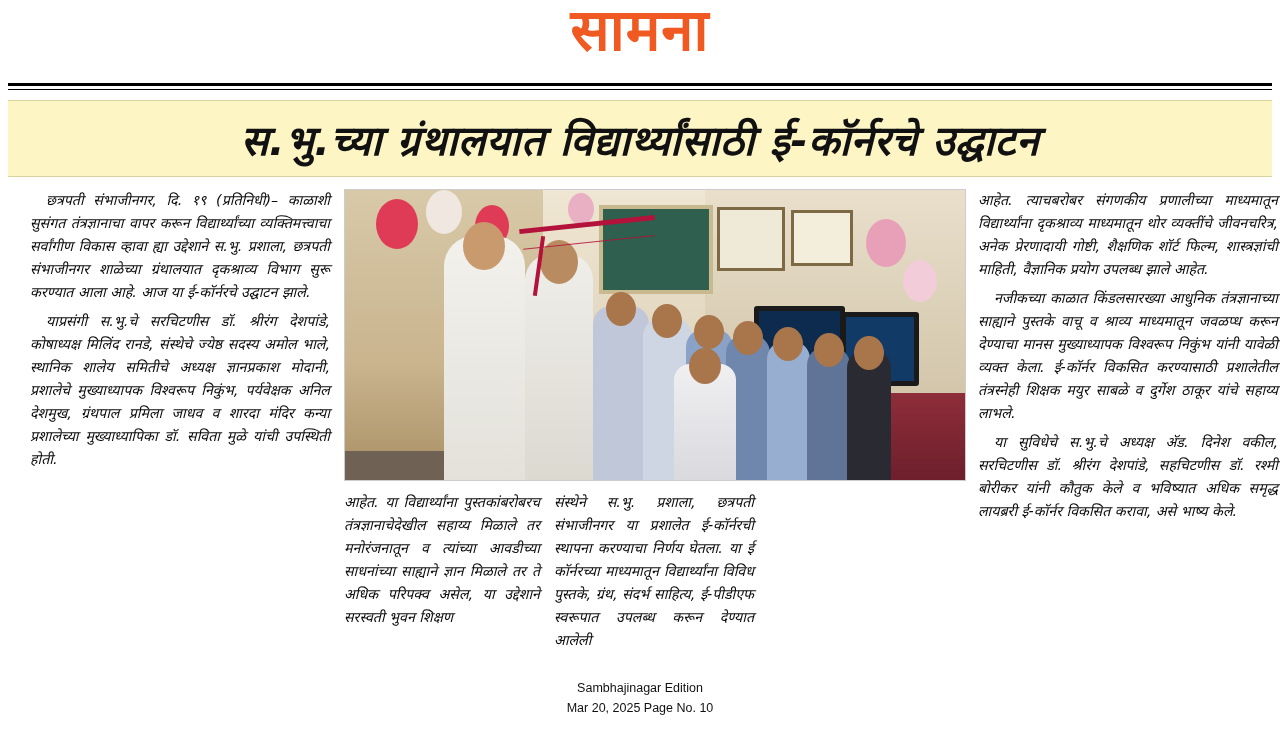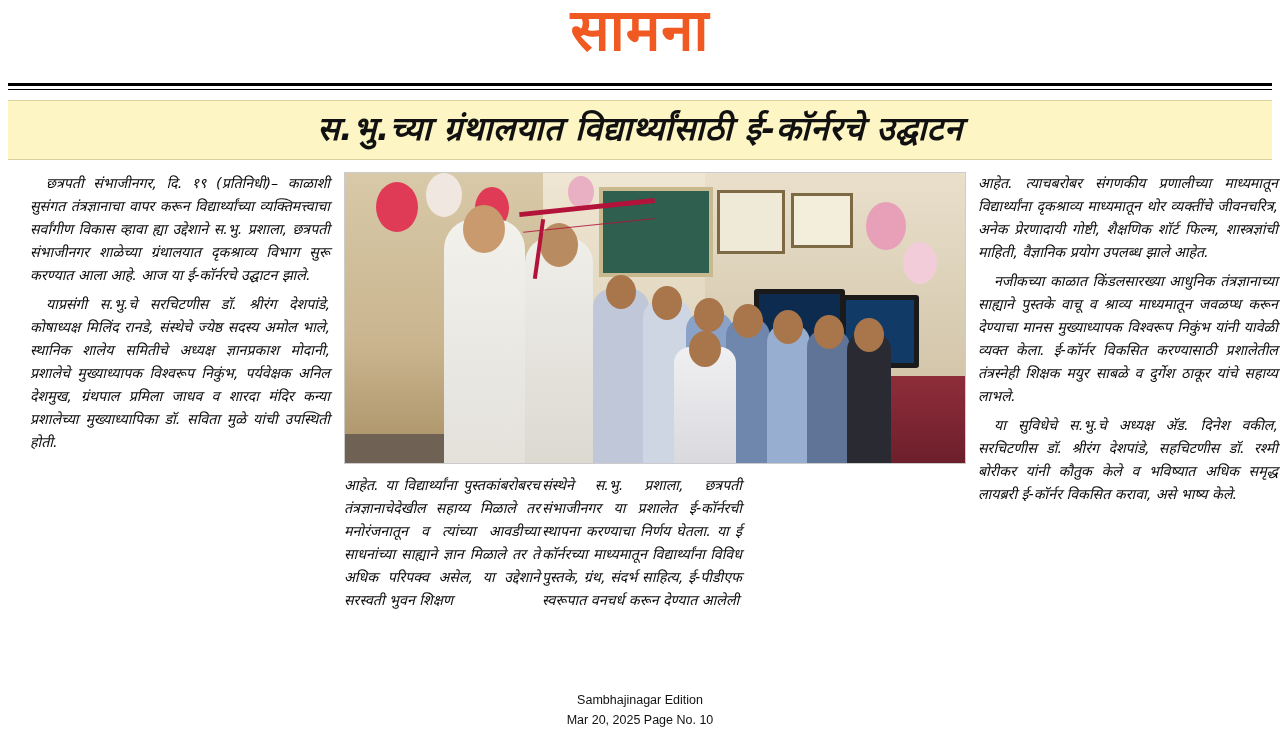--- a/index.html
+++ b/index.html
@@ -45,26 +45,27 @@
   .headline-band {
     margin: 10px 8px 0 8px;
     background: #fdf5c4;
     border-top: 1px solid #d9d2a0;
     border-bottom: 1px solid #d9d2a0;
     padding: 9px 6px 11px 6px;
     text-align: center;
   }
   .headline-text {
     font-family: "DejaVu Sans", sans-serif;
-    font-size: 33px;
+    font-size: 41px;
     font-weight: bold;
     font-style: italic;
     color: #111;
     line-height: 1.15;
     letter-spacing: 0.5px;
+    margin-top: 8px;
   }
 
   
   .article {
     margin: 12px 14px 0 30px;
     display: flex;
     gap: 14px;
     align-items: flex-start;
     font-style: italic;
   }
@@ -200,31 +201,31 @@
     background: #7c1f2b; border-radius: 6px 6px 0 0;
   }
   .photo .floor {
     position: absolute; left: 0; bottom: 0; width: 52%; height: 10%;
     background: #6f6154;
   }
 
   
   .under-photo {
     display: flex;
-    gap: 2px;
+    gap: 14px;
     margin-top: 10px;
   }
   .col-u { width: 196px; flex: 0 0 196px; }
   .col-u.mid { width: 200px; flex: 0 0 200px; }
 
   
   .footer {
     position: absolute;
     left: 0;
-    bottom: 0;
+    bottom: 12px;
     width: 100%;
     text-align: center;
     font-family: "Liberation Sans", sans-serif;
     font-size: 12.5px;
     color: #111;
     line-height: 1.65;
   }
 </style>
 </head>
 <body>
@@ -299,21 +300,21 @@
       <div class="kid k-seated">
           <div class="head"></div>
         </div>
     </div>
 
     <div class="under-photo">
       <div class="col col-u">
         <p class="noindent">आहेत. या विद्यार्थ्यांना पुस्तकांबरोबरच तंत्रज्ञानाचेदेखील सहाय्य मिळाले तर मनोरंजनातून व त्यांच्या आवडीच्या साधनांच्या साह्याने ज्ञान मिळाले तर ते अधिक परिपक्व असेल, या उद्देशाने सरस्वती भुवन शिक्षण</p>
       </div>
       <div class="col col-u mid">
-        <p class="noindent">संस्थेने स.भु. प्रशाला, छत्रपती संभाजीनगर या प्रशालेत ई-कॉर्नरची स्थापना करण्याचा निर्णय घेतला. या ई कॉर्नरच्या माध्यमातून विद्यार्थ्यांना विविध पुस्तके, ग्रंथ, संदर्भ साहित्य, ई-पीडीएफ स्वरूपात वनचर्ध करून देण्यात आलेली</p>
+        <p class="noindent">संस्थेने स.भु. प्रशाला, छत्रपती संभाजीनगर या प्रशालेत ई-कॉर्नरची स्थापना करण्याचा निर्णय घेतला. या ई कॉर्नरच्या माध्यमातून विद्यार्थ्यांना विविध पुस्तके, ग्रंथ, संदर्भ साहित्य, ई-पीडीएफ स्वरूपात उपलब्ध करून देण्यात आलेली</p>
       </div>
       <div class="col col-u"></div>
     </div>
 
   </div>
 
   <div class="col col-right">
     <p class="noindent">आहेत. त्याचबरोबर संगणकीय प्रणालीच्या माध्यमातून विद्यार्थ्यांना दृकश्राव्य माध्यमातून थोर व्यक्तींचे जीवनचरित्र, अनेक प्रेरणादायी गोष्टी, शैक्षणिक शॉर्ट फिल्म, शास्त्रज्ञांची माहिती, वैज्ञानिक प्रयोग उपलब्ध झाले आहेत.</p>
     <p>नजीकच्या काळात किंडलसारख्या आधुनिक तंत्रज्ञानाच्या साह्याने पुस्तके वाचू व श्राव्य माध्यमातून जवळप्ध करून देण्याचा मानस मुख्याध्यापक विश्वरूप निकुंभ यांनी यावेळी व्यक्त केला. ई-कॉर्नर विकसित करण्यासाठी प्रशालेतील तंत्रस्नेही शिक्षक मयुर साबळे व दुर्गेश ठाकूर यांचे सहाय्य लाभले.</p>
     <p>या सुविधेचे स.भु.चे अध्यक्ष अ‍ॅड. दिनेश वकील, सरचिटणीस डॉ. श्रीरंग देशपांडे, सहचिटणीस डॉ. रश्मी बोरीकर यांनी कौतुक केले व भविष्यात अधिक समृद्ध लायब्ररी ई-कॉर्नर विकसित करावा, असे भाष्य केले.</p>

